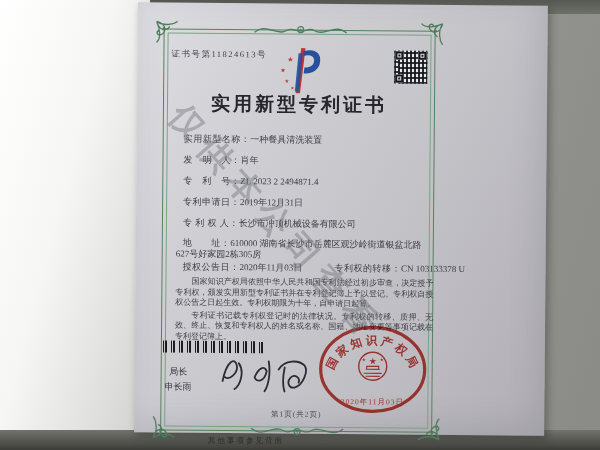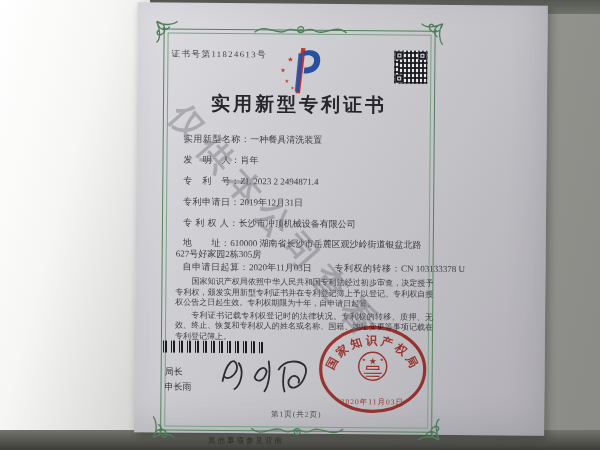--- a/index.html
+++ b/index.html
@@ -63,21 +63,21 @@
   .row.wrap{ white-space:normal; line-height:11px; margin-bottom:0; }
   .row .lbl{ letter-spacing:.5px;margin-left:7px; }
   .grant-row{ margin-top:1px; margin-bottom:0; }
   .grant-row .pair1{ display:inline-block; width:152px; }
   .paras{ margin-top:4px; font-size:8px; line-height:10.5px; text-align:justify; color:#3e3e45; }
   .paras p{ text-indent:2em; margin-bottom:2px; }
   .barcode{
     position:absolute; left:28px; top:338px; width:102px; height:12px;
     background:repeating-linear-gradient(90deg,#1c1c1e 0 1px,transparent 1px 2px,#1c1c1e 2px 4px,transparent 4px 5px,#1c1c1e 5px 5.5px,transparent 5.5px 8px);
   }
-  .director{ position:absolute; left:30px; top:362px; font-size:9px; line-height:15px; color:#33333a; }
+  .director{ position:absolute; left:30px; top:362px; font-size:9px; line-height:15px; color:#33333a;text-align:center; }
   .signature{ position:absolute; left:80px; top:348px; }
   .seal{ position:absolute; left:182px; top:320px; opacity:.92; mix-blend-mode:multiply; }
   .page-footer{
     position:absolute; left:26px; top:406px; width:272px; text-align:center;
     font-size:7.5px; letter-spacing:1px; color:#45454b;
   }
   .watermark{
     position:absolute; left:56px; top:92px; width:420px;
     font-size:34px; font-weight:bold; letter-spacing:9px;
     color:rgba(104,104,114,.40);
@@ -165,21 +165,21 @@
     <div class="row">
       <span class="lbl">专利申请日：</span><span class="val">2019年12月31日</span>
     </div>
     <div class="row">
       <span class="lbl">专 利 权 人：</span><span class="val">长沙市冲顶机械设备有限公司</span>
     </div>
     <div class="row wrap">
       <span class="lbl">地　　址：</span><span class="val">610000 湖南省长沙市岳麓区观沙岭街道银盆北路627号好家园2栋305房</span>
     </div>
     <div class="row grant-row">
-      <span class="pair1"><span class="lbl">自申请日起算：</span><span class="val">2020年11月03日</span></span><span class="pair2"><span class="lbl">专利权的转移：</span><span class="val">CN 103133378 U</span></span>
+      <span class="pair1"><span class="lbl">授权公告日：</span><span class="val">2020年11月03日</span></span><span class="pair2"><span class="lbl">专利权的转移：</span><span class="val">CN 103133378 U</span></span>
     </div>
     <div class="paras">
       <p>国家知识产权局依照中华人民共和国专利法经过初步审查，决定授予专利权，颁发实用新型专利证书并在专利登记簿上予以登记。专利权自授权公告之日起生效。专利权期限为十年，自申请日起算。</p>
       <p>专利证书记载专利权登记时的法律状况。专利权的转移、质押、无效、终止、恢复和专利权人的姓名或名称、国籍、地址变更等事项记载在专利登记簿上。</p>
     </div>
   </div>
 
   <div class="barcode"></div>
 
   <div class="director">

